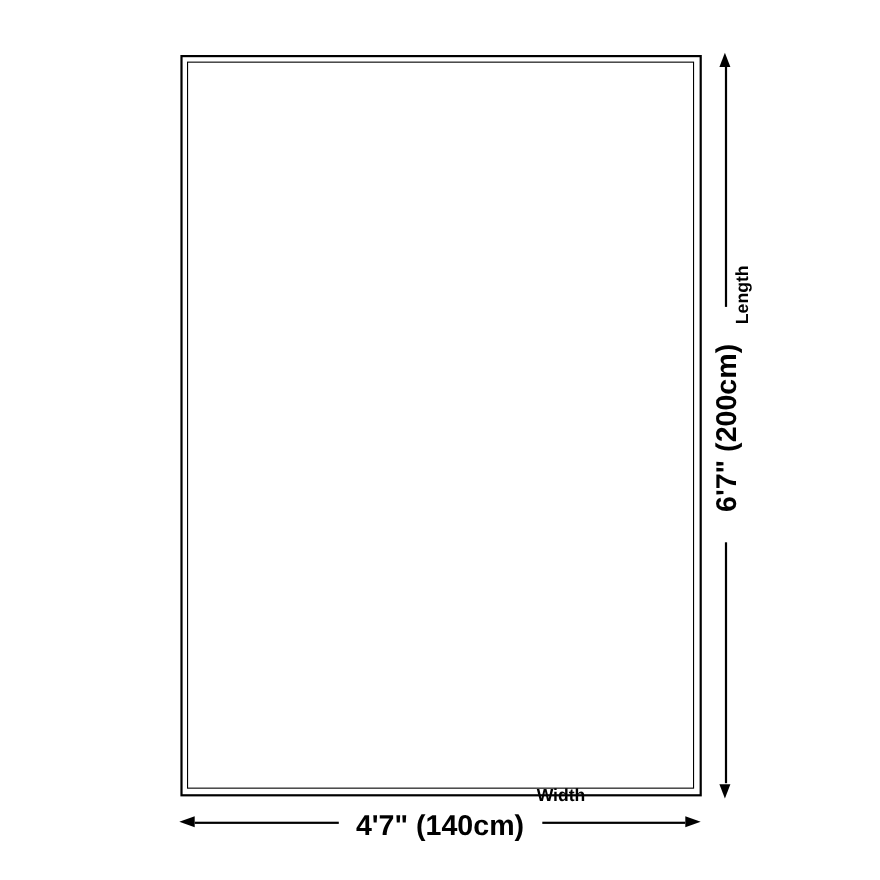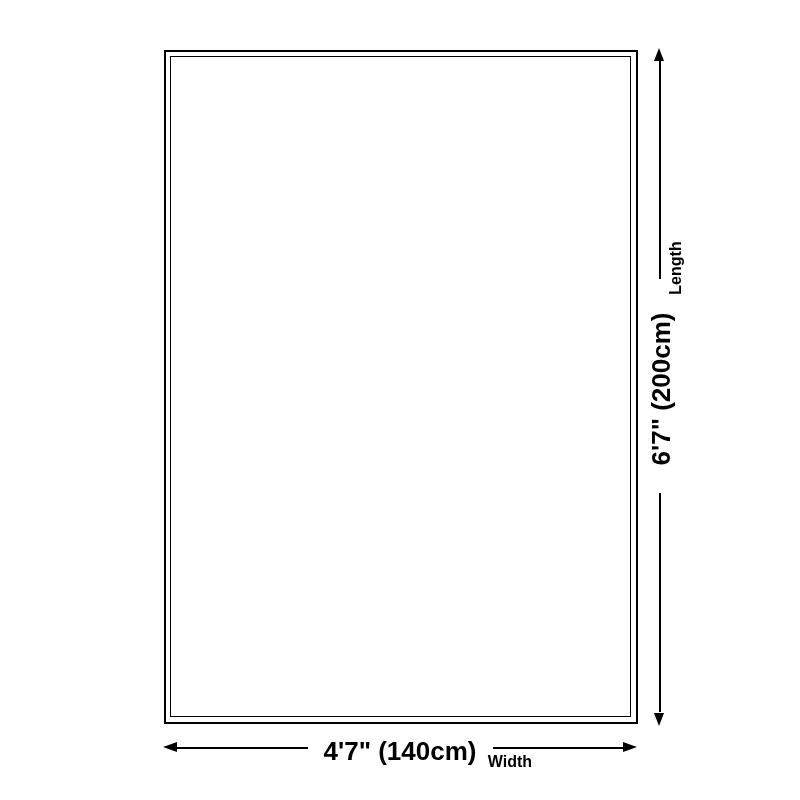--- a/index.html
+++ b/index.html
@@ -114,21 +114,21 @@
     top: 268px;
     transform: translate(-50%, -50%) rotate(-90deg);
   }
   .h-value {
     left: 400px;
     top: 751px;
     transform: translate(-50%, -50%);
   }
   .h-label {
     left: 510px;
-    top: 762px;
+    top: 724px;
     transform: translate(-50%, -50%);
   }
 </style>
 </head>
 <body>
 
 <div class="canvas">
 
   <div class="rug-outer">
     <div class="rug-inner"></div>

